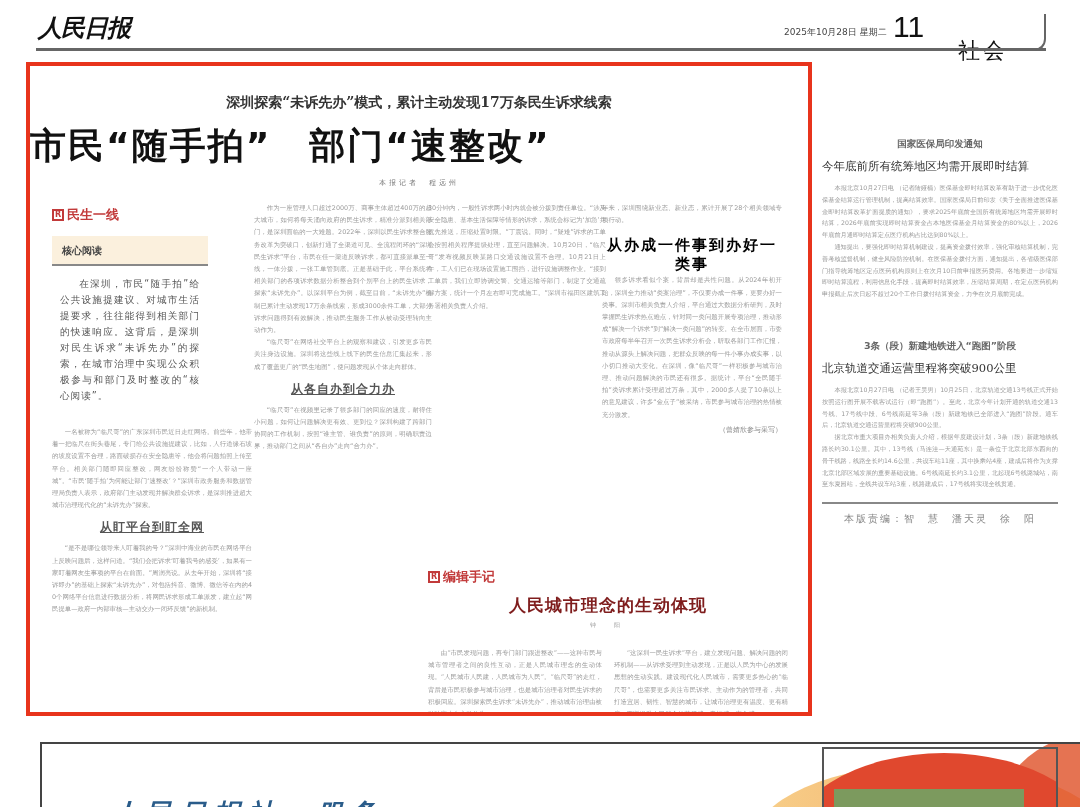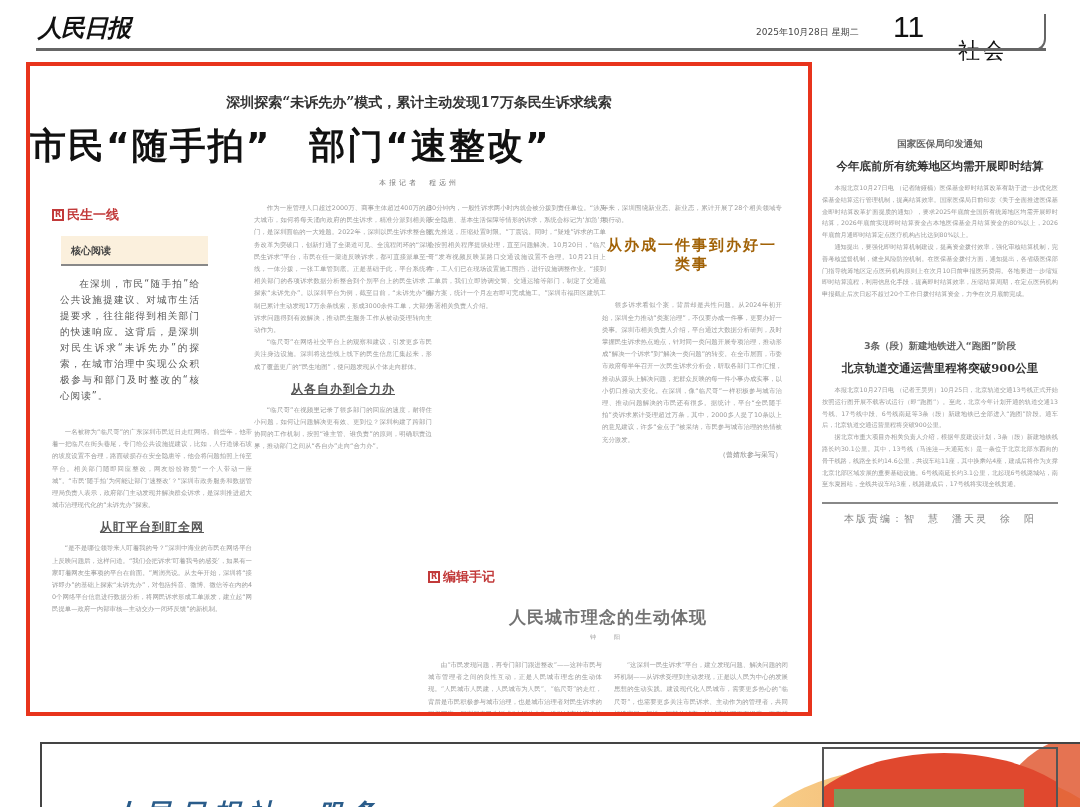--- a/index.html
+++ b/index.html
@@ -4,59 +4,59 @@
 <style>
   * { box-sizing: border-box; margin: 0; padding: 0; }
   html, body { width: 1080px; height: 807px; overflow: hidden; background: #fff; }
   body { font-family: "DejaVu Sans", sans-serif; color: #222; position: relative; }
 
   
   .masthead { position: absolute; left: 0; top: 0; width: 1080px; height: 56px; }
   .logo { position: absolute; left: 38px; top: 12px; font-family: "DejaVu Serif", serif; font-style: italic; font-weight: bold; font-size: 24px; letter-spacing: -1px; color: #111; }
   .mast-line { position: absolute; left: 36px; top: 48px; width: 1010px; height: 3px; background: #666; }
   .mast-curve { position: absolute; left: 1032px; top: 14px; width: 14px; height: 37px; border-right: 2px solid #666; border-bottom: 2px solid #666; border-bottom-right-radius: 12px; }
-  .mast-date { position: absolute; left: 756px; top: 26px; font-size: 9px; color: #444; }
+  .mast-date { position: absolute; left: 784px; top: 26px; font-size: 9px; color: #444; }
   .mast-page { position: absolute; left: 893px; top: 10px; font-size: 30px; color: #111; font-family: "Liberation Sans", sans-serif; }
   .mast-section { position: absolute; left: 958px; top: 8px; font-size: 22px; color: #111; letter-spacing: 3px; margin-top: 28px; }
 
   
   .main-frame { position: absolute; left: 26px; top: 62px; width: 786px; height: 654px; border: 4px solid #e8341c; background: #fff; overflow: hidden; }
   .kicker { position: absolute; left: 0; width: 100%; top: 28px; text-align: center; font-family: "DejaVu Serif", serif; font-weight: bold; font-size: 14px; color: #333; }
   .headline { position: absolute; left: 0; width: 100%; top: 56px; font-weight: bold; font-size: 36px; color: #111; letter-spacing: 2px; white-space: pre; }
   .byline { position: absolute; left: 0; width: 100%; top: 112px; text-align: center; font-size: 7px; color: #777; letter-spacing: 3px; }
 
   .body-text { font-size: 6.4px; line-height: 12.2px; color: #9a9a9a; text-align: justify; text-indent: 2em; word-break: break-all; }
   .col { position: absolute; top: 136px; overflow: hidden; }
   .col1 { left: 22px; width: 200px; height: 506px; }
   .col2 { left: 224px; width: 178px; height: 506px; }
   .col3 { left: 398px; width: 178px; height: 360px; }
   .col4 { left: 572px; width: 180px; height: 360px; }
 
   .section-tag { font-weight: bold; font-size: 13px; color: #c23a3a; display: flex; align-items: center; gap: 3px; margin-top: 4px; }
   .tag-box { display: inline-block; width: 12px; height: 12px; border: 2px solid #c23a3a; font-size: 8px; line-height: 8px; text-align: center; color: #c23a3a; }
 
   .core-box { margin-top: 12px; width: 156px; background: #fff; }
-  .core-head { background: #fbf0dd; padding: 8px 10px 6px; font-size: 10px; font-weight: bold; color: #444; border-bottom: 2px solid #888; margin-left: 9px; }
+  .core-head { background: #fbf0dd; padding: 8px 10px 6px; font-size: 10px; font-weight: bold; color: #444; border-bottom: 2px solid #888; }
   .core-body { padding: 10px 8px 8px; font-size: 9.6px; line-height: 16px; color: #555; text-align: justify; text-indent: 2em; letter-spacing: 1px; }
 
   .subhead { font-weight: bold; font-size: 12px; color: #555; text-align: center; margin: 8px 0 6px; letter-spacing: 1px; text-decoration: underline; }
-  .subhead-lg { font-weight: bold; font-size: 15px; color: #a16207; text-align: center; margin: 10px 0 25px; letter-spacing: 2px; }
+  .subhead-lg { font-weight: bold; font-size: 15px; color: #000000; text-align: center; margin: 10px 0 0; letter-spacing: 2px; }
   .credit { font-size: 7px; color: #888; text-align: right; margin-top: 4px; }
 
   
   .editor { position: absolute; left: 398px; top: 498px; width: 360px; height: 150px; overflow: hidden; }
-  .editor-title { font-family: "DejaVu Serif", serif; font-weight: bold; font-size: 17px; color: #737373; text-align: center; margin-top: 20px; letter-spacing: 1px; }
+  .editor-title { font-family: "DejaVu Serif", serif; font-weight: bold; font-size: 17px; color: #7f1d1d; text-align: center; margin-top: 8px; letter-spacing: 1px; }
   .editor-author { font-size: 6px; color: #999; text-align: center; margin-top: 4px; letter-spacing: 6px; }
   .editor-cols { display: flex; gap: 12px; margin-top: 17px; }
   .editor-cols .body-text { flex: 1; font-family: "DejaVu Serif", serif; }
 
   
   .right-col { position: absolute; left: 822px; top: 62px; width: 236px; height: 650px; overflow: hidden; }
   .r-kicker { font-size: 9.5px; font-weight: bold; color: #666; text-align: center; margin-top: 76px; }
-  .r-title { font-family: "DejaVu Serif", serif; font-weight: bold; font-size: 11.5px; color: #333; text-align: center; margin-top: 8px; }
+  .r-title { font-family: "DejaVu Serif", serif; font-weight: normal; font-size: 11.5px; color: #333; text-align: left; margin-top: 8px; }
   .r-body { font-size: 6.2px; line-height: 11.8px; color: #999; text-align: justify; text-indent: 2em; margin-top: 8px; word-break: break-all; }
   .r-divider { height: 2px; background: #888; margin: 12px 0 8px; }
   .r-editors { font-size: 10px; color: #888; text-align: center; letter-spacing: 2px; }
 
   
   .banner { position: absolute; left: 40px; top: 742px; width: 1040px; height: 70px; border-left: 2px solid #444; border-top: 2px solid #444; background: #fff; overflow: hidden; }
   .banner-text { position: absolute; left: 70px; top: 52px; font-size: 26px; font-weight: bold; color: #2a5c8a; font-style: italic; letter-spacing: 8px; }
   .banner-shape1 { position: absolute; left: 710px; top: 20px; width: 360px; height: 160px; border-radius: 50%; background: linear-gradient(90deg, #f7cf8a, #f3a05a); }
   .banner-shape2 { position: absolute; left: 950px; top: -10px; width: 200px; height: 200px; border-radius: 50%; background: #e05a34; opacity: 0.85; }
 

